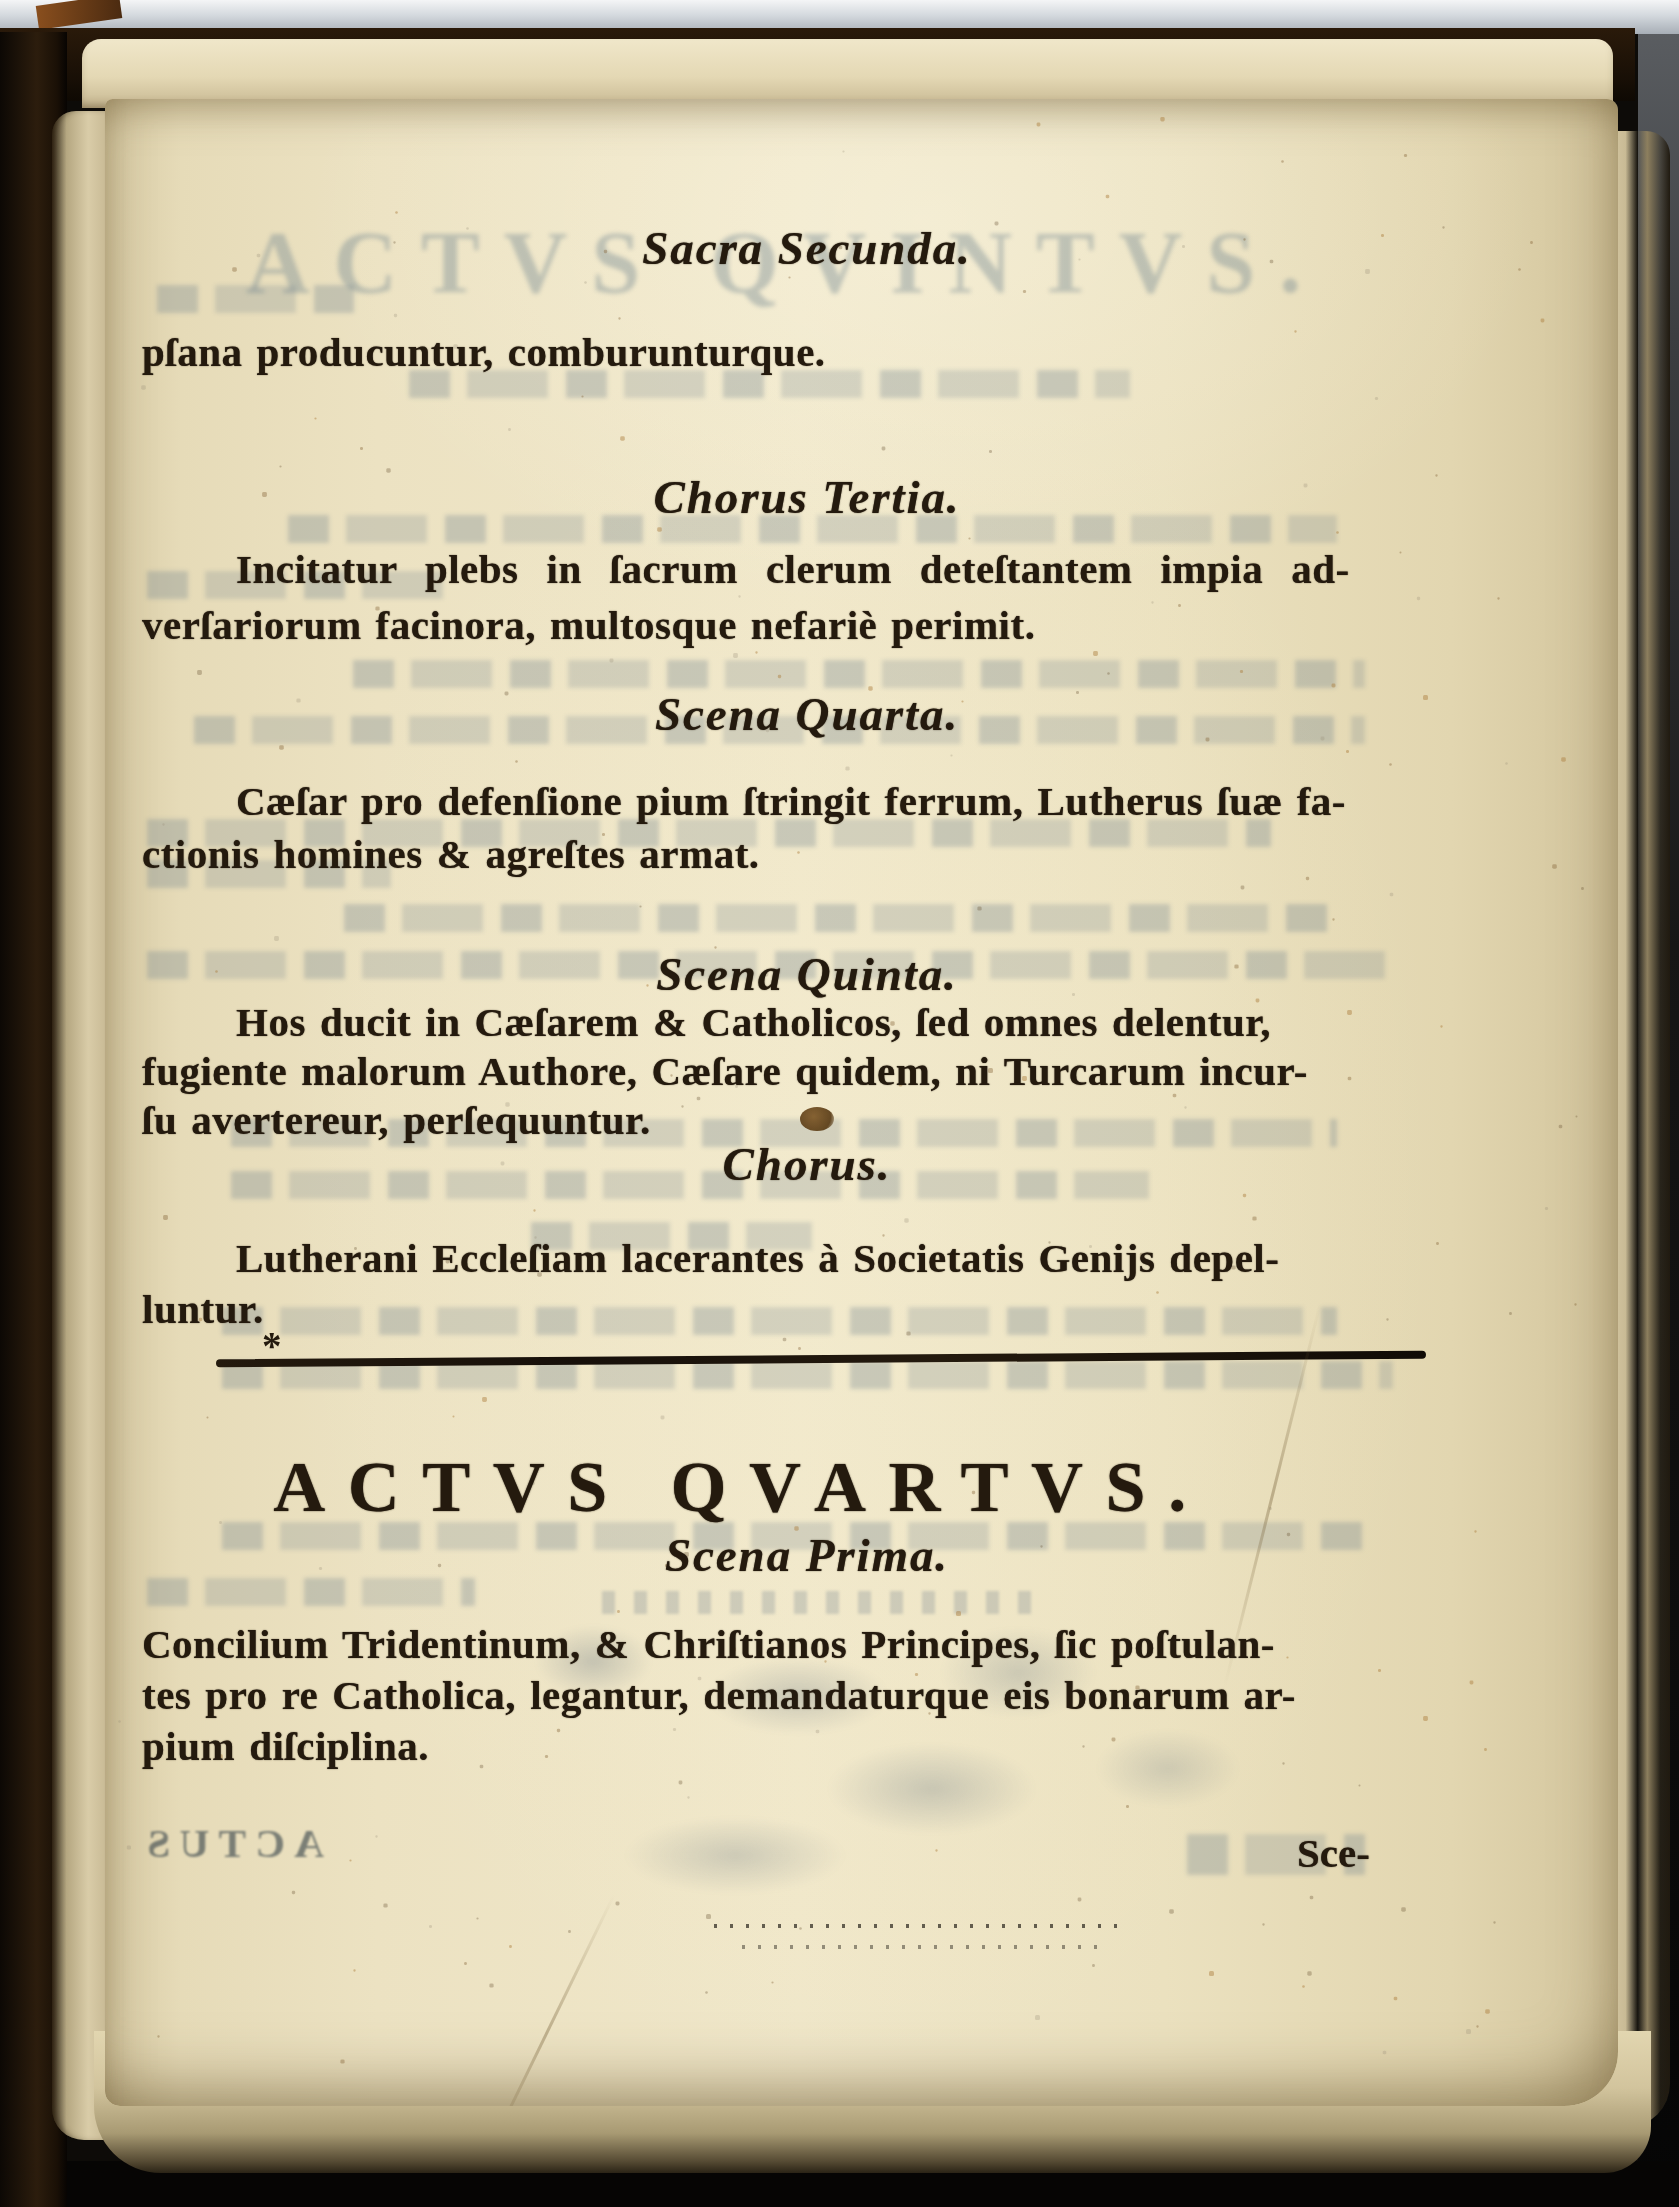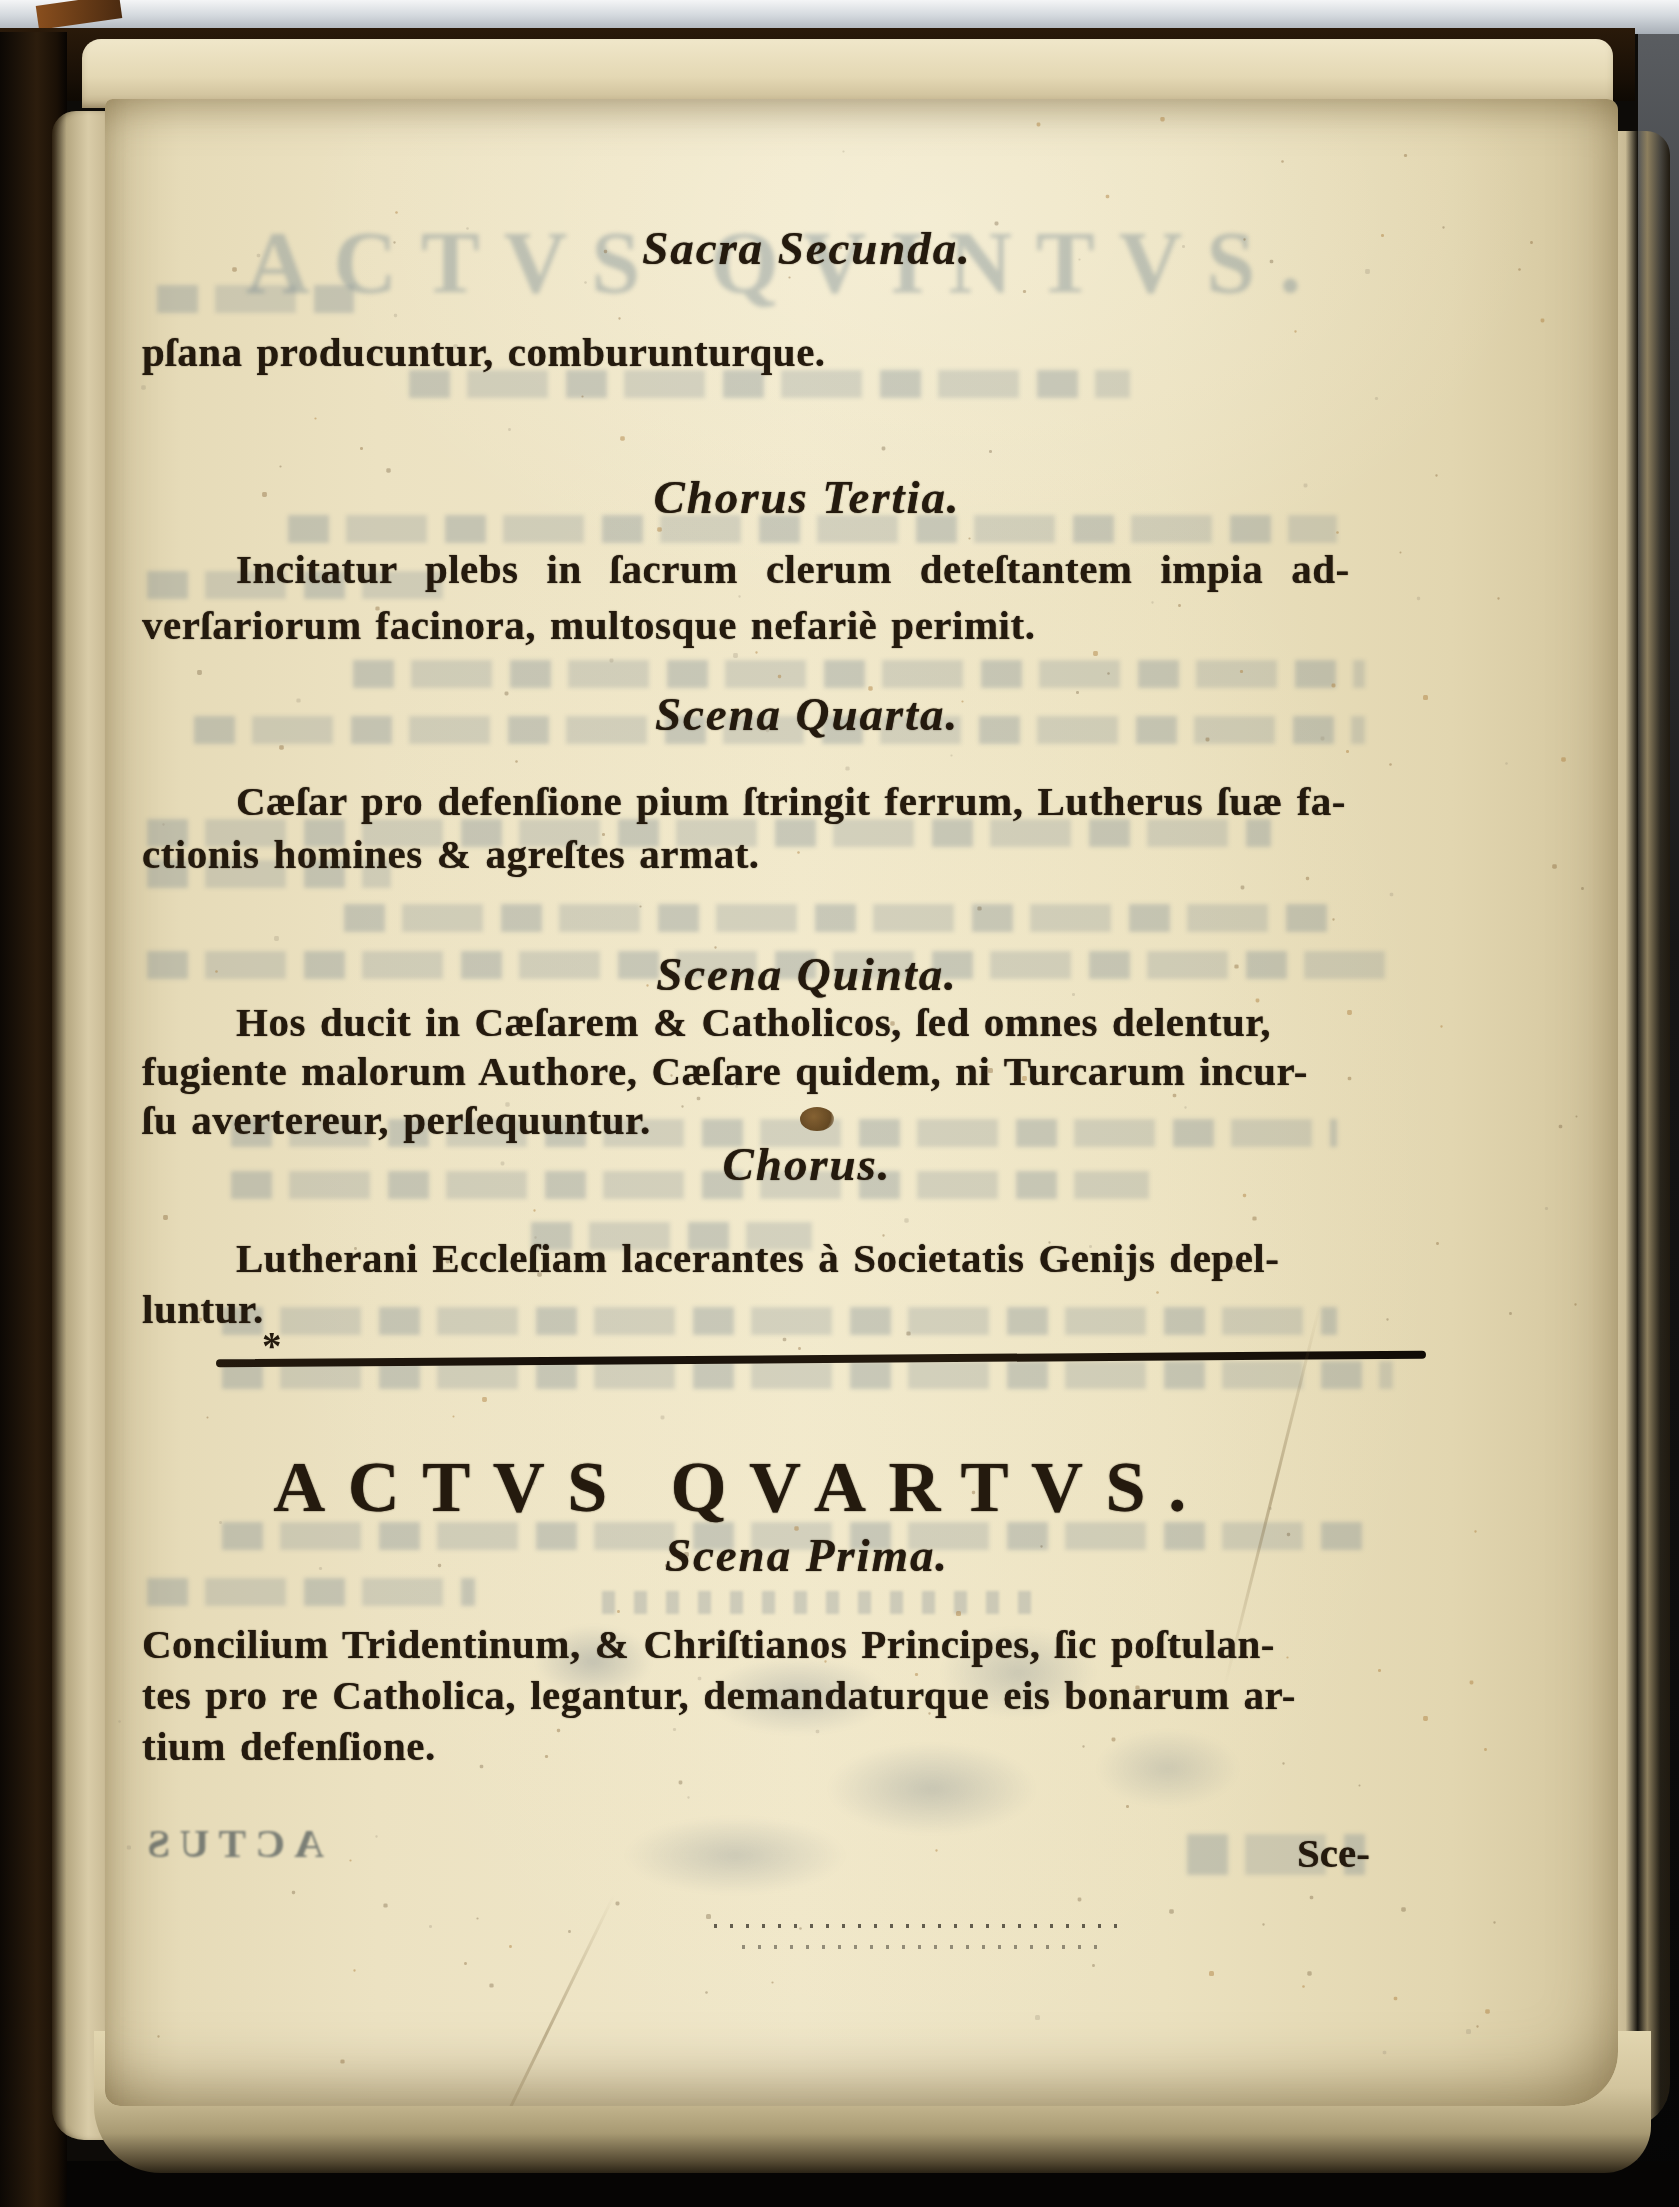--- a/index.html
+++ b/index.html
@@ -138,21 +138,21 @@
     </div>
 
     <div class="asterisk">*</div>
     <div class="rule"></div>
 
     <div class="act-heading">ACTVS QVARTVS.</div>
     <div class="heading" style="top:1433px">Scena Prima.</div>
     <div class="para" style="top:1520px;line-height:51px">
       <div class="pline">Concilium Tridentinum, &amp; Chriſtianos Principes, ſic poſtulan-</div>
       <div class="pline">tes pro re Catholica, legantur, demandaturque eis bonarum ar-</div>
-      <div class="pline">tium defenſione.</div>
+      <div class="pline">pium diſciplina.</div>
     </div>
 
     <div class="catchword">Sce-</div>
 
     <div class="blot"></div>
     <div class="speck-row" style="left:609px;top:1825px;width:412px"></div>
     <div class="speck-row" style="left:637px;top:1846px;width:356px;opacity:.5"></div>
     <div class="crease" style="left:1166px;top:1199px;height:394px;transform:rotate(14deg)"></div>
     <div class="crease" style="left:440px;top:1780px;height:309px;transform:rotate(26deg)"></div>
   </div>

